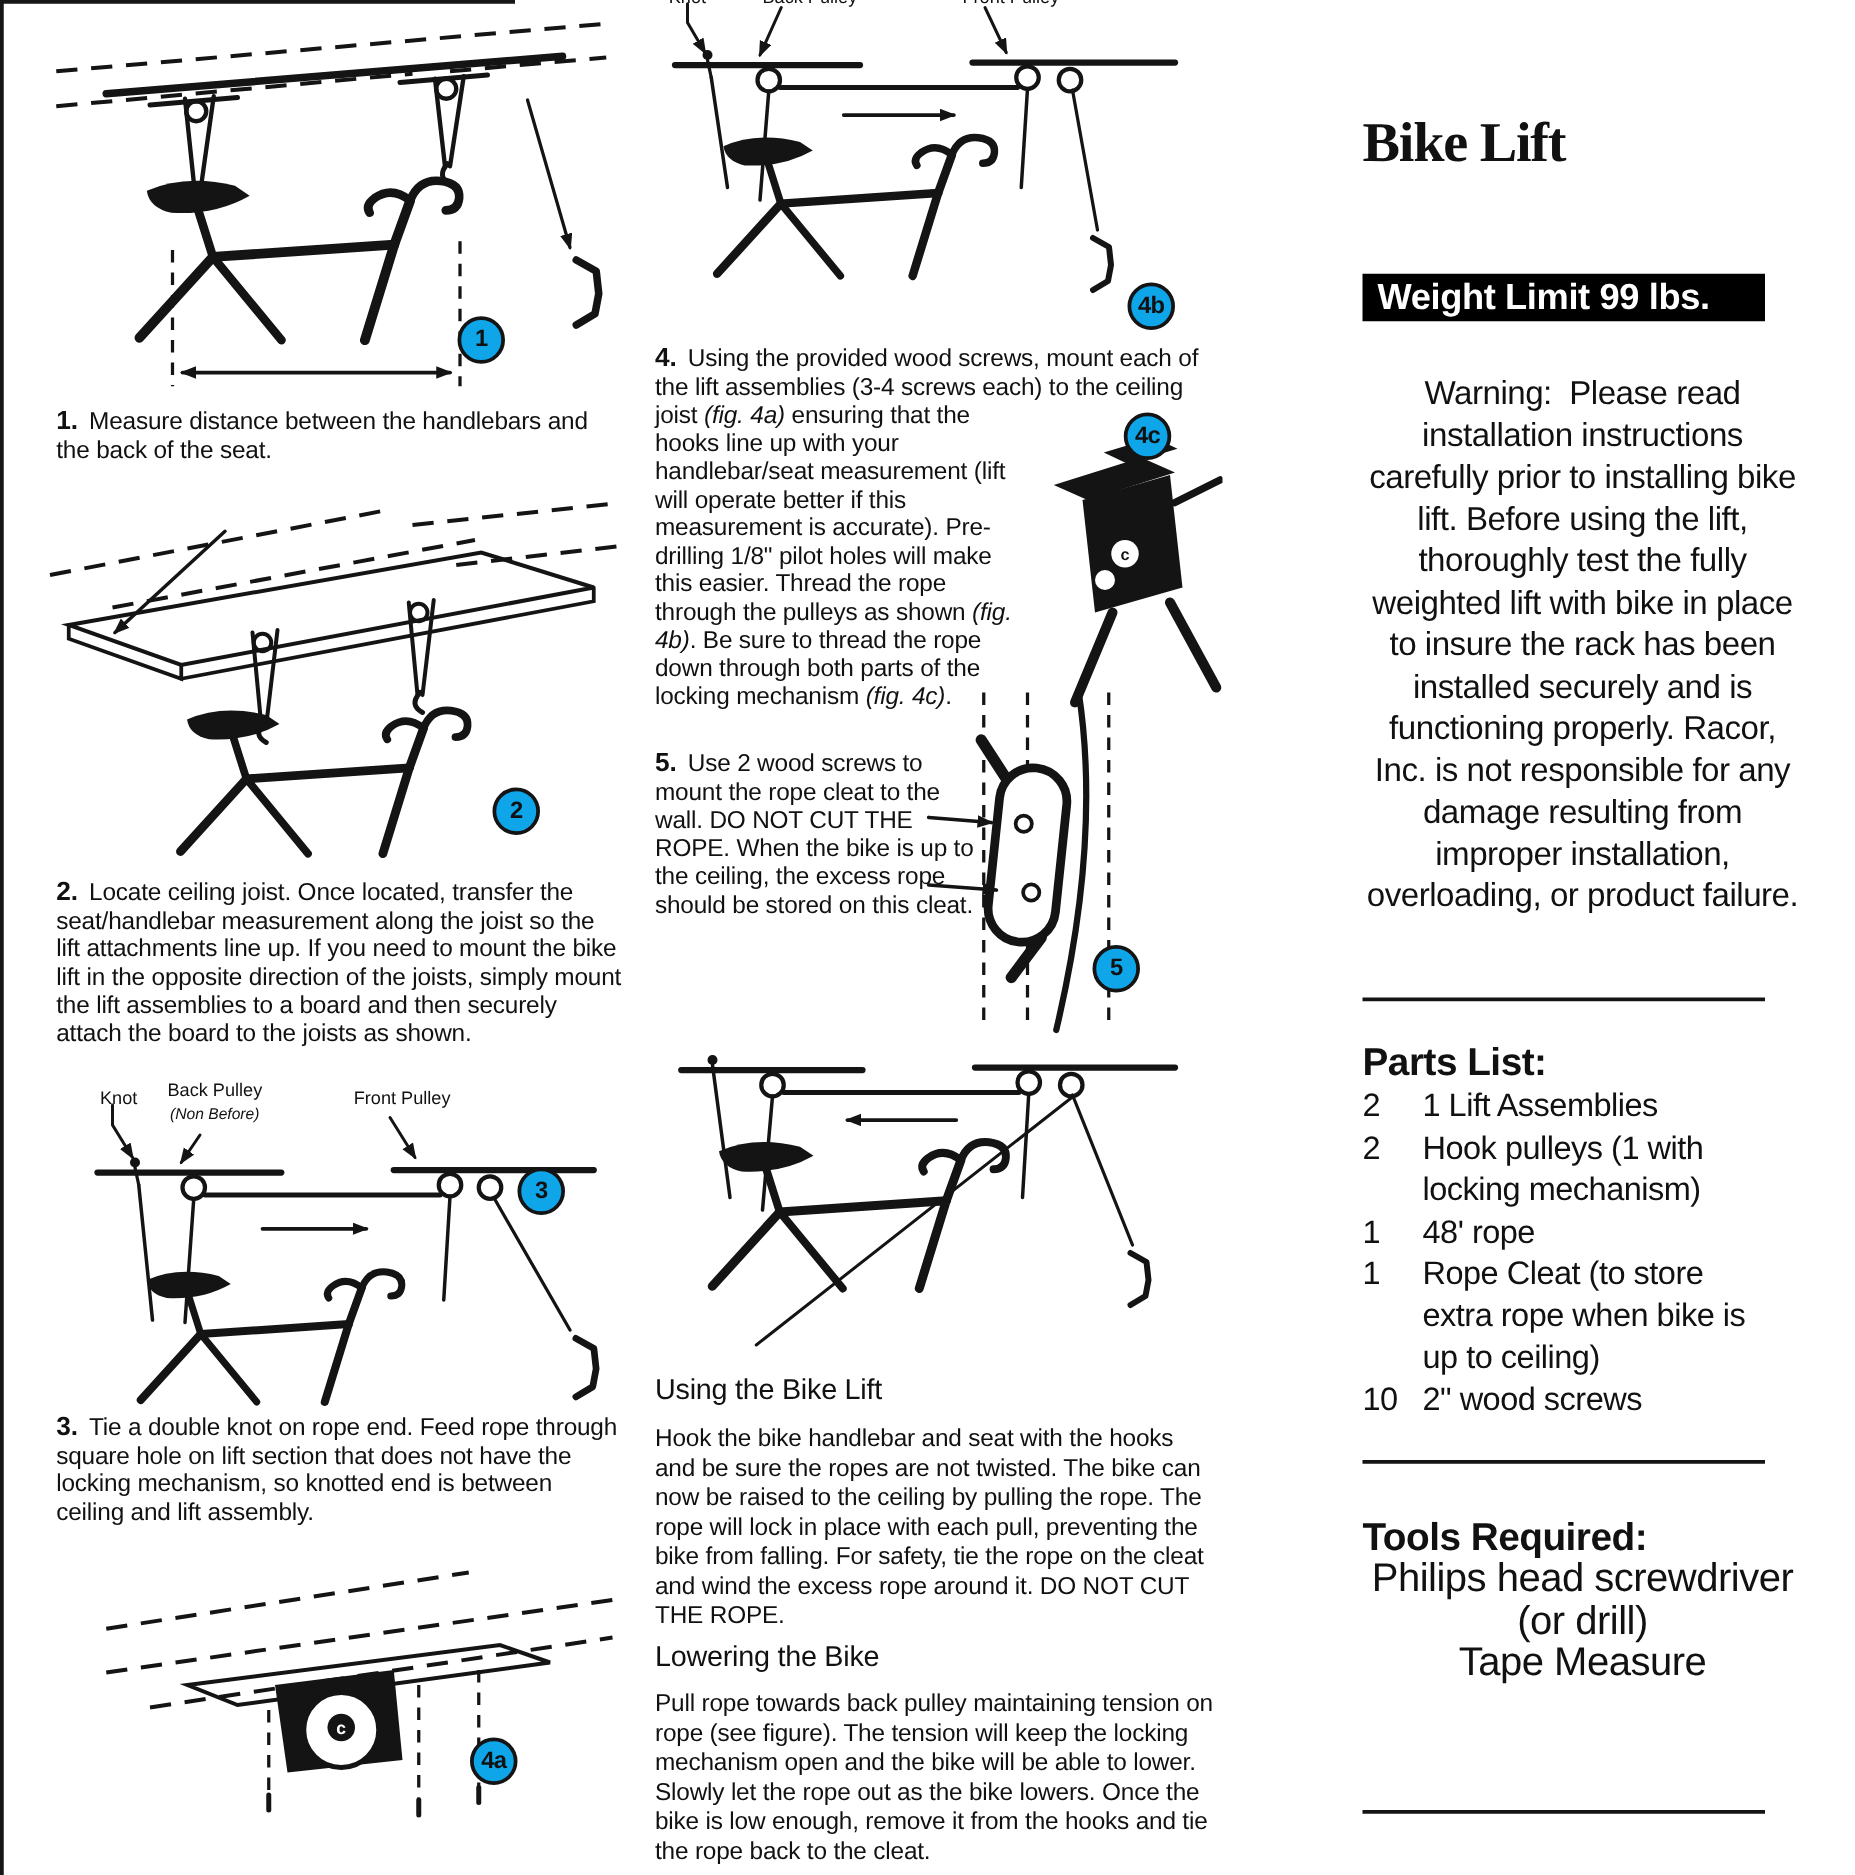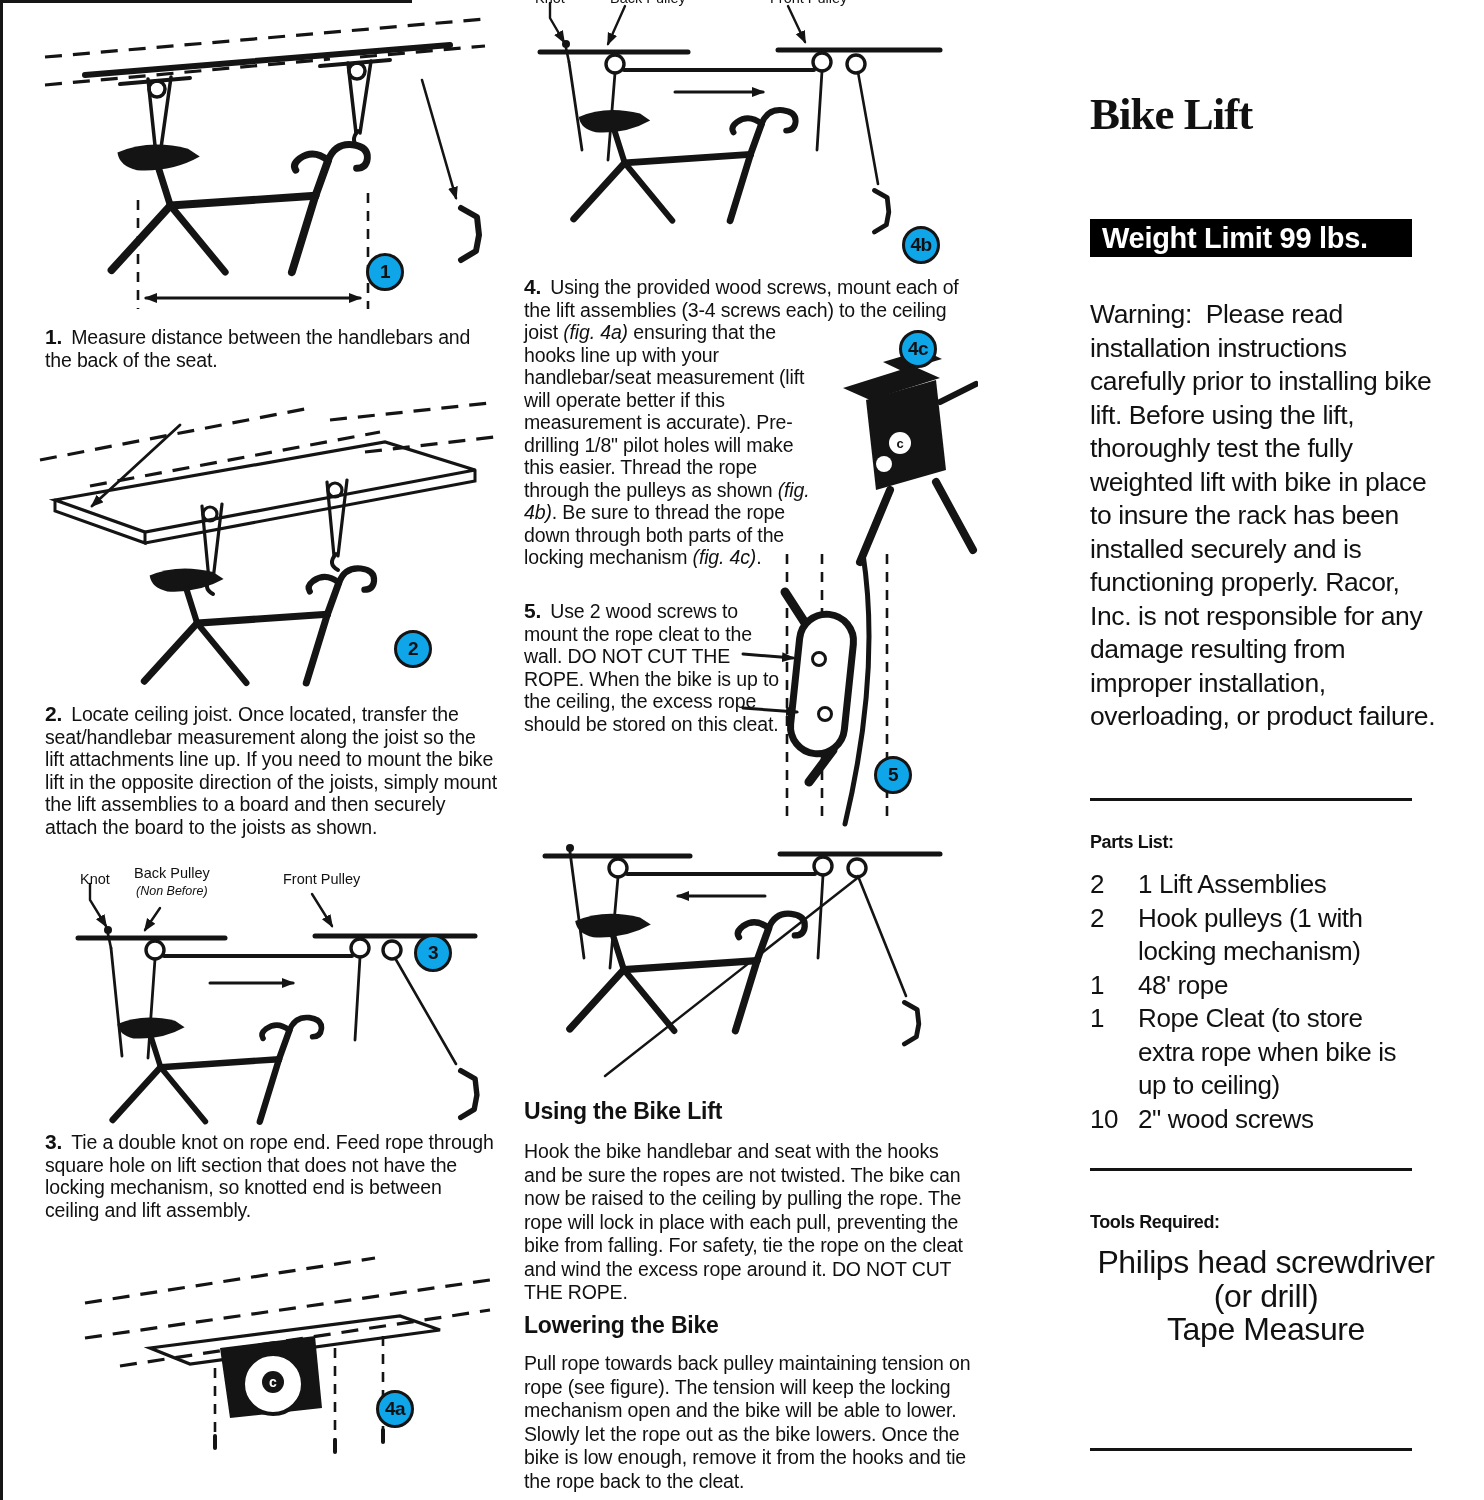--- a/index.html
+++ b/index.html
@@ -4,41 +4,41 @@
 <style>
   html,body{margin:0;padding:0;background:#e8e8e8;}
   .page{position:relative;width:1484px;height:1500px;background:#ffffff;overflow:hidden;
         font-family:"Liberation Sans","DejaVu Sans",sans-serif;color:#111;}
   .abs{position:absolute;}
   .edge{background:#161616;}
   
   .step{font-size:19.5px;line-height:22.5px;letter-spacing:-0.15px;margin:0;}
   .step .num{font-weight:bold;font-size:21px;margin-right:9px;}
   .step i{font-style:italic;}
-  .sec-h{font-size:23px;font-weight:bold;margin:0;letter-spacing:-0.2px;}
+  .sec-h{font-size:23px;font-weight:normal;margin:0;letter-spacing:-0.2px;}
   .sec-b{font-size:19.5px;line-height:23.5px;letter-spacing:-0.15px;margin:0;}
   
   .fig{position:absolute;}
   .fig-clip{overflow:hidden;}
   .fig-label{position:absolute;font-size:14.5px;line-height:15px;color:#111;white-space:nowrap;}
   .fig-label.sub{font-style:italic;font-size:12.5px;}
   .fignum{position:absolute;width:38px;height:38px;border:3px solid #141414;border-radius:50%;
           display:flex;align-items:center;justify-content:center;font-weight:bold;font-size:19px;
           background:#0ea5e9;box-sizing:border-box;letter-spacing:-0.5px;}
   svg{display:block;}
   .ln{stroke:#141414;fill:none;stroke-linecap:round;}
   .dash{stroke:#141414;stroke-width:3.2;stroke-dasharray:17 11;fill:none;}
   .dash2{stroke:#141414;stroke-width:2.6;stroke-dasharray:10 8;fill:none;}
   
   .rc-title{font-size:45px;font-weight:bold;letter-spacing:-1px;margin:0;font-family:Liberation Serif, serif;}
   .banner{background:#000;color:#fff;font-weight:bold;font-size:29px;letter-spacing:-0.3px;
           width:322px;height:38px;display:flex;align-items:center;padding-left:12px;box-sizing:border-box;}
-  .warn{font-size:26.5px;line-height:33.5px;letter-spacing:-0.4px;margin:0;}
+  .warn{font-size:26.5px;line-height:33.5px;letter-spacing:-0.4px;margin:0;text-align:center;}
   .rule{position:absolute;height:3px;background:#141414;}
-  .list-h{font-size:18px;font-weight:bold;margin:0;letter-spacing:-0.4px;}
+  .list-h{font-size:31px;font-weight:bold;margin:0;letter-spacing:-0.4px;}
   .part-row{display:flex;font-size:26px;line-height:33.5px;letter-spacing:-0.4px;}
   .part-qty{flex:0 0 48px;}
   .part-desc{width:262px;}
   .tools-b{font-size:32px;line-height:33.5px;letter-spacing:-0.4px;margin:0;width:352px;text-align:center;}
   
   .s4wrap{position:absolute;left:524px;top:276px;width:454px;}
   .s4spacer{float:right;width:1px;height:64px;}
   .s4fig{float:right;clear:right;width:150px;height:230px;margin-left:8px;}
 </style>
 </head>

